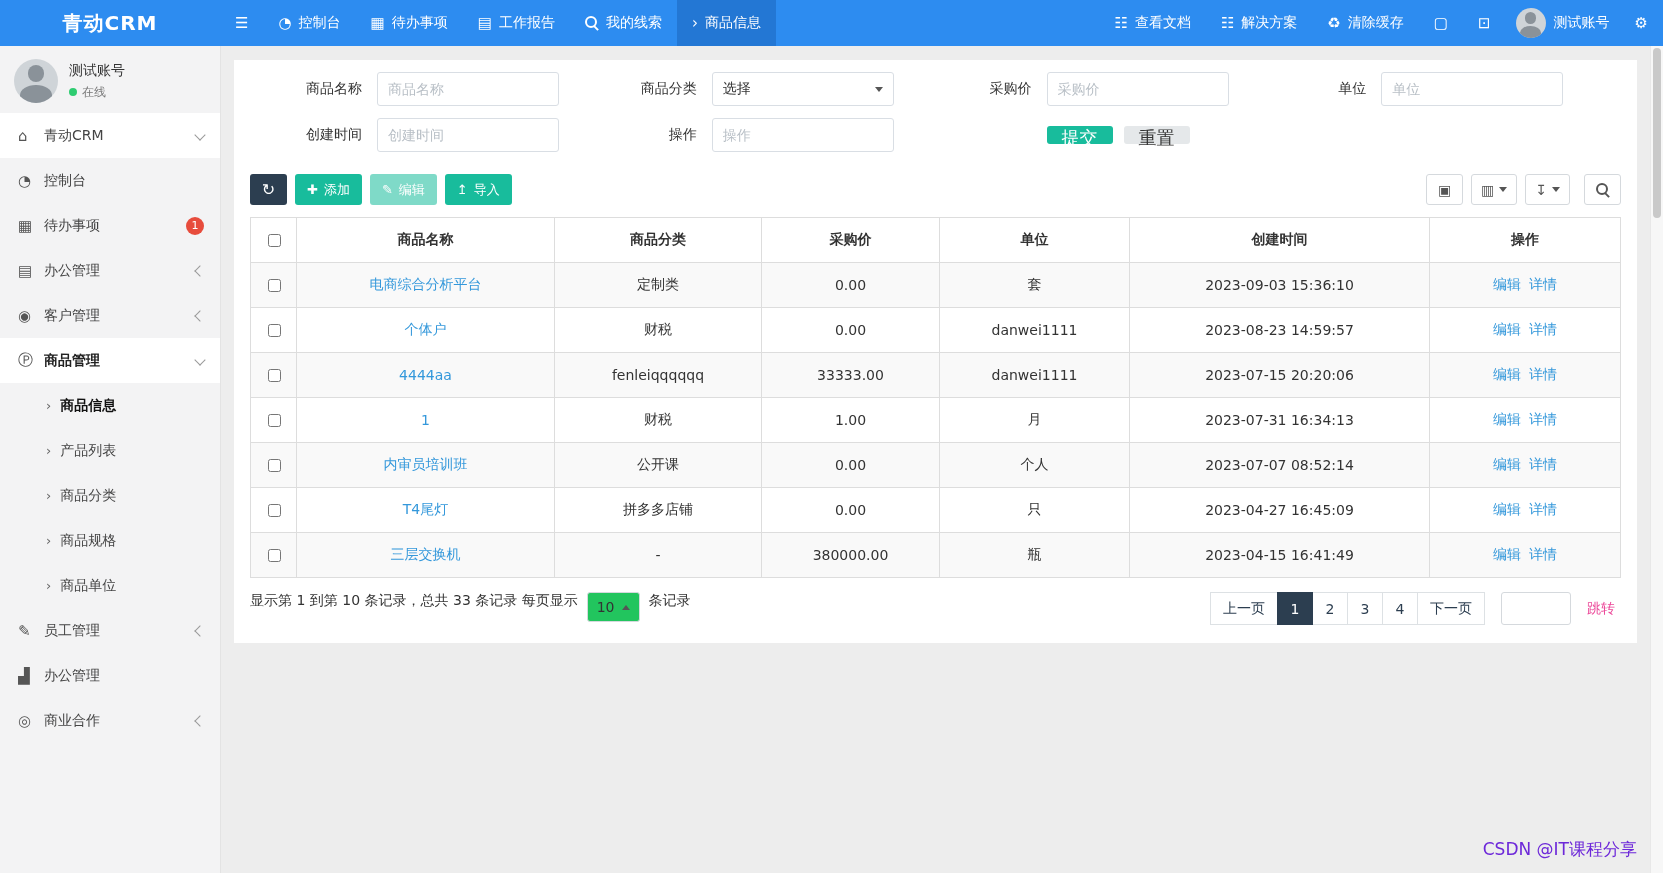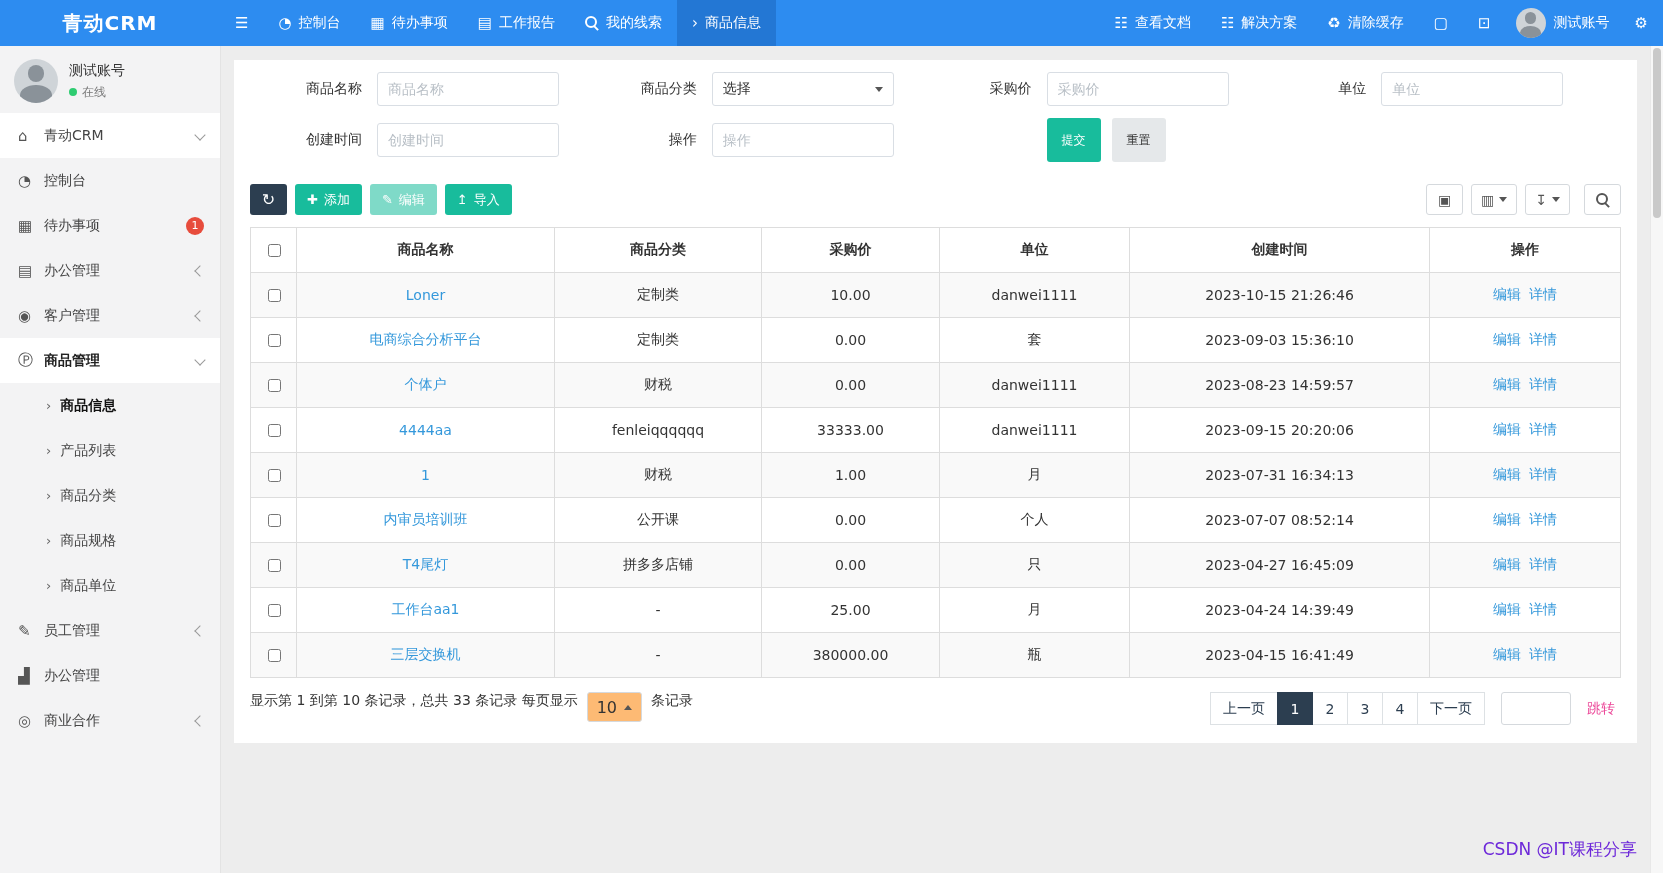--- a/index.html
+++ b/index.html
@@ -55,41 +55,41 @@
   .main{position:absolute;left:220px;top:46px;right:12px;bottom:0;padding:14px 14px 0;}
   .card{background:#fff;padding:8px 16px 18px;}
   
   .filter-grid{display:grid;grid-template-columns:repeat(4,1fr);gap:12px 8px;padding:4px 14px 12px 26px;}
   .f-field{display:flex;align-items:center;}
   .f-field label{width:86px;text-align:right;margin-right:15px;color:#333;flex-shrink:0;}
   .f-input,.f-select{width:182px;height:34px;border:1px solid #d9dee4;border-radius:3px;background:#fff;font-size:14px;color:#333;padding:0 10px;outline:none;box-sizing:border-box;font-family:inherit;}
   .f-input::placeholder{color:#b8bfc6;}
   .f-select{display:flex;align-items:center;justify-content:space-between;cursor:pointer;}
   .f-actions{display:flex;align-items:center;gap:11px;padding-left:101px;}
-  .btn{height:44px;padding:0 15px;border:none;border-radius:3px;font-size:12px;cursor:pointer;font-family:inherit;}
+  .btn{height:18px;padding:0 15px;border:none;border-radius:3px;font-size:18px;cursor:pointer;font-family:inherit;}
   .btn-submit{background:#18bc9c;color:#fff;}
   .btn-reset{background:#e5e8ea;color:#333;}
   
   .toolbar{display:flex;align-items:center;margin:10px 0 12px;}
   .btn-refresh{width:37px;height:31px;background:#2c3e50;color:#fff;border:none;border-radius:3px;font-size:16px;cursor:pointer;line-height:1;}
   .btn-teal{height:31px;background:#18bc9c;color:#fff;border:none;border-radius:3px;margin-left:8px;padding:0 12px;font-size:13px;display:flex;align-items:center;gap:6px;cursor:pointer;font-family:inherit;}
   .btn-teal.disabled{opacity:.55;}
   .toolbar-right{margin-left:auto;display:flex;gap:8px;align-items:center;}
   .tool-btn{height:31px;min-width:37px;background:#fff;border:1px solid #d5d9dd;border-radius:3px;color:#555;display:flex;align-items:center;justify-content:center;gap:5px;padding:0 9px;cursor:pointer;font-size:14px;}
   .tool-btn.search-last{margin-left:6px;}
   
   .grid-table{width:100%;border-collapse:collapse;table-layout:fixed;}
   .grid-table th,.grid-table td{border:1px solid #ddd;text-align:center;font-size:14px;height:44px;padding:0 6px;overflow:hidden;white-space:nowrap;}
   .grid-table th{font-weight:bold;background:#fff;}
   .grid-table tbody tr:nth-child(odd){background:#f9f9f9;}
   .link{color:#3498db;text-decoration:none;cursor:pointer;}
   .op-cell .link{margin:0 4px;}
   
   .pagi{display:flex;align-items:flex-start;margin-top:14px;font-size:14px;color:#333;}
-  .size-btn{height:30px;border:1px solid #d5d9dd;background:#fdba74;border-radius:3px;display:flex;align-items:center;gap:7px;padding:0 9px;margin:0 9px;cursor:pointer;font-family:inherit;font-size:16px;color:#333;}
+  .size-btn{height:30px;border:1px solid #d5d9dd;background:#22c55e;border-radius:3px;display:flex;align-items:center;gap:7px;padding:0 9px;margin:0 9px;cursor:pointer;font-family:inherit;font-size:14px;color:#333;}
   .pages{margin-left:auto;display:flex;align-items:center;}
   .page-btn{min-width:36px;height:33px;border:1px solid #dde1e4;background:#fff;color:#2c3e50;font-size:14px;display:flex;align-items:center;justify-content:center;padding:0 12px;margin-left:-1px;cursor:pointer;font-family:inherit;}
   .page-btn.active{background:#2c3e50;border-color:#2c3e50;color:#fff;position:relative;z-index:1;}
   .jump-input{width:56px;height:31px;border:1px solid #d5d9dd;border-radius:3px;margin-left:16px;padding:0 6px;font-size:14px;outline:none;font-family:inherit;}
   .jump-btn{border:none;background:transparent;color:#ec4899;font-size:14px;margin-left:10px;cursor:pointer;font-family:Liberation Mono, monospace;}
   
   .scrollbar{position:absolute;right:0;top:46px;width:12px;bottom:0;background:#f7f7f7;border-left:1px solid #e8e8e8;}
   .scroll-thumb{position:absolute;top:2px;left:2px;right:2px;height:170px;background:#c9c9c9;border-radius:5px;}
   .watermark{position:absolute;right:26px;bottom:12px;color:#6d28d9;font-size:17px;}
 </style>
@@ -320,31 +320,20 @@
           <th>商品分类</th>
           <th>采购价</th>
           <th>单位</th>
           <th>创建时间</th>
           <th>操作</th>
         </tr>
       </thead>
       <tbody>
 
 
-          <tr>
-            <td><input type="checkbox" style=""></td>
-            <td><a class="link">Loner</a></td>
-            <td>定制类</td>
-            <td>10.00</td>
-            <td>danwei1111</td>
-            <td>2023-10-15 21:26:46</td>
-            <td class="op-cell">
-              <a class="link">编辑</a><a class="link">详情</a>
-            </td>
-          </tr>
 
           <tr>
             <td><input type="checkbox" style=""></td>
             <td><a class="link">电商综合分析平台</a></td>
             <td>定制类</td>
             <td>0.00</td>
             <td>套</td>
             <td>2023-09-03 15:36:10</td>
             <td class="op-cell">
               <a class="link">编辑</a><a class="link">详情</a>
@@ -362,21 +351,21 @@
               <a class="link">编辑</a><a class="link">详情</a>
             </td>
           </tr>
 
           <tr>
             <td><input type="checkbox" style=""></td>
             <td><a class="link">4444aa</a></td>
             <td>fenleiqqqqqq</td>
             <td>33333.00</td>
             <td>danwei1111</td>
-            <td>2023-09-15 20:20:06</td>
+            <td>2023-07-15 20:20:06</td>
             <td class="op-cell">
               <a class="link">编辑</a><a class="link">详情</a>
             </td>
           </tr>
 
           <tr>
             <td><input type="checkbox" style=""></td>
             <td><a class="link">1</a></td>
             <td>财税</td>
             <td>1.00</td>
@@ -404,31 +393,20 @@
             <td><a class="link">T4尾灯</a></td>
             <td>拼多多店铺</td>
             <td>0.00</td>
             <td>只</td>
             <td>2023-04-27 16:45:09</td>
             <td class="op-cell">
               <a class="link">编辑</a><a class="link">详情</a>
             </td>
           </tr>
 
-          <tr>
-            <td><input type="checkbox" style=""></td>
-            <td><a class="link">工作台aa1</a></td>
-            <td>-</td>
-            <td>25.00</td>
-            <td>月</td>
-            <td>2023-04-24 14:39:49</td>
-            <td class="op-cell">
-              <a class="link">编辑</a><a class="link">详情</a>
-            </td>
-          </tr>
 
           <tr>
             <td><input type="checkbox" style=""></td>
             <td><a class="link">三层交换机</a></td>
             <td>-</td>
             <td>380000.00</td>
             <td>瓶</td>
             <td>2023-04-15 16:41:49</td>
             <td class="op-cell">
               <a class="link">编辑</a><a class="link">详情</a>

